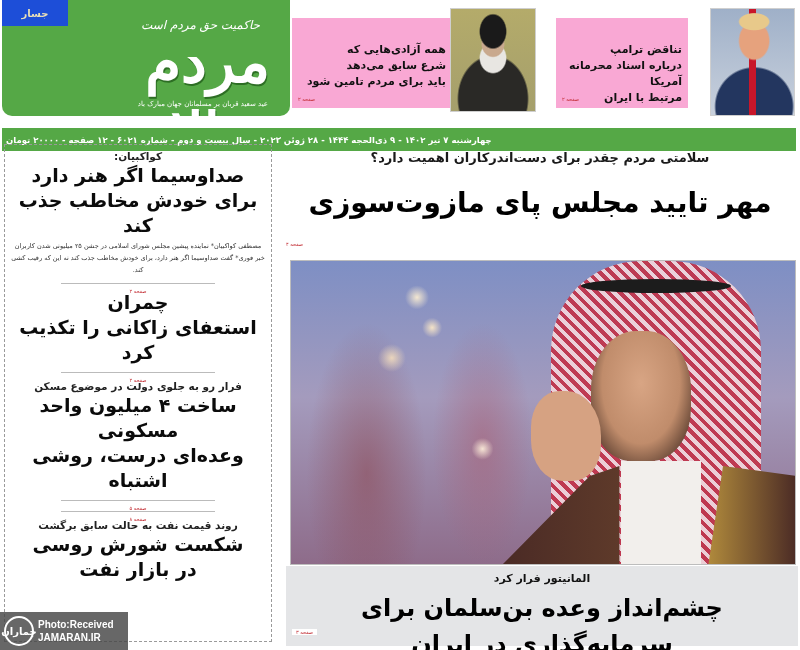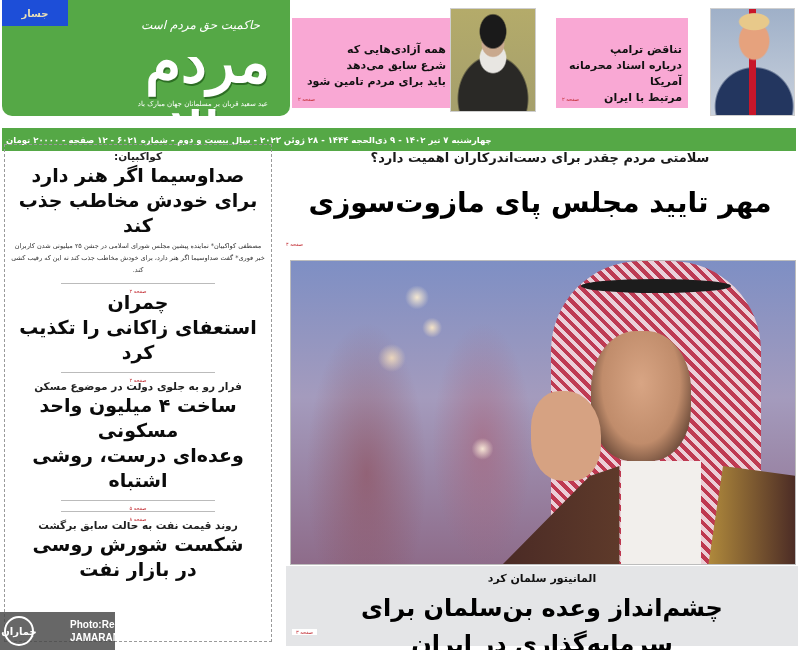--- a/index.html
+++ b/index.html
@@ -161,22 +161,22 @@
     position: absolute; left: 286px; top: 590px; width: 512px; text-align: center;
     font-size: 24px; font-weight: bold; line-height: 36px; color: #000; letter-spacing: -0.5px;
   }
   .main2-ref {
     position: absolute; left: 292px; top: 629px; background: #fff; color: #c0262d;
     font-size: 5px; padding: 0 4px;
   }
 
   
   .watermark {
-    position: absolute; left: 0; top: 612px; width: 115px; height: 38px;
-    background: rgba(70,70,70,.82); display: flex; align-items: center; direction: ltr; gap: 32px;
+    position: absolute; left: 0; top: 612px; width: 128px; height: 38px;
+    background: rgba(70,70,70,.82); display: flex; align-items: center; direction: ltr;
   }
   .wm-logo {
     width: 30px; height: 30px; border: 2px solid #fff; border-radius: 50%; margin: 0 4px;
     display: flex; align-items: center; justify-content: center; color: #fff; font-size: 10px; font-weight: bold;
   }
   .wm-text { color: #fff; font-family: "Liberation Sans", sans-serif; font-size: 10px; line-height: 13px; font-weight: bold; }
 </style>
 </head>
 <body>
 
@@ -258,21 +258,21 @@
 <div class="main-photo">
   <div class="mbs-headdress"></div>
   <div class="mbs-agal"></div>
   <div class="mbs-face"></div>
   <div class="mbs-thobe"></div>
   <div class="mbs-bisht"></div>
   <div class="mbs-hand"></div>
 </div>
 
 <div class="bottom-band"></div>
-<div class="main2-kicker">المانیتور سلمان کرد</div>
+<div class="main2-kicker">المانیتور فرار کرد</div>
 <div class="main2-headline">چشم‌انداز وعده بن‌سلمان برای سرمایه‌گذاری در ایران</div>
 <div class="main2-ref">صفحه ۳</div>
 
 <div class="watermark">
   <div class="wm-logo">جماران</div>
   <div class="wm-text">
     <div>Photo:Received</div>
     <div>JAMARAN.IR</div>
   </div>
 </div>

